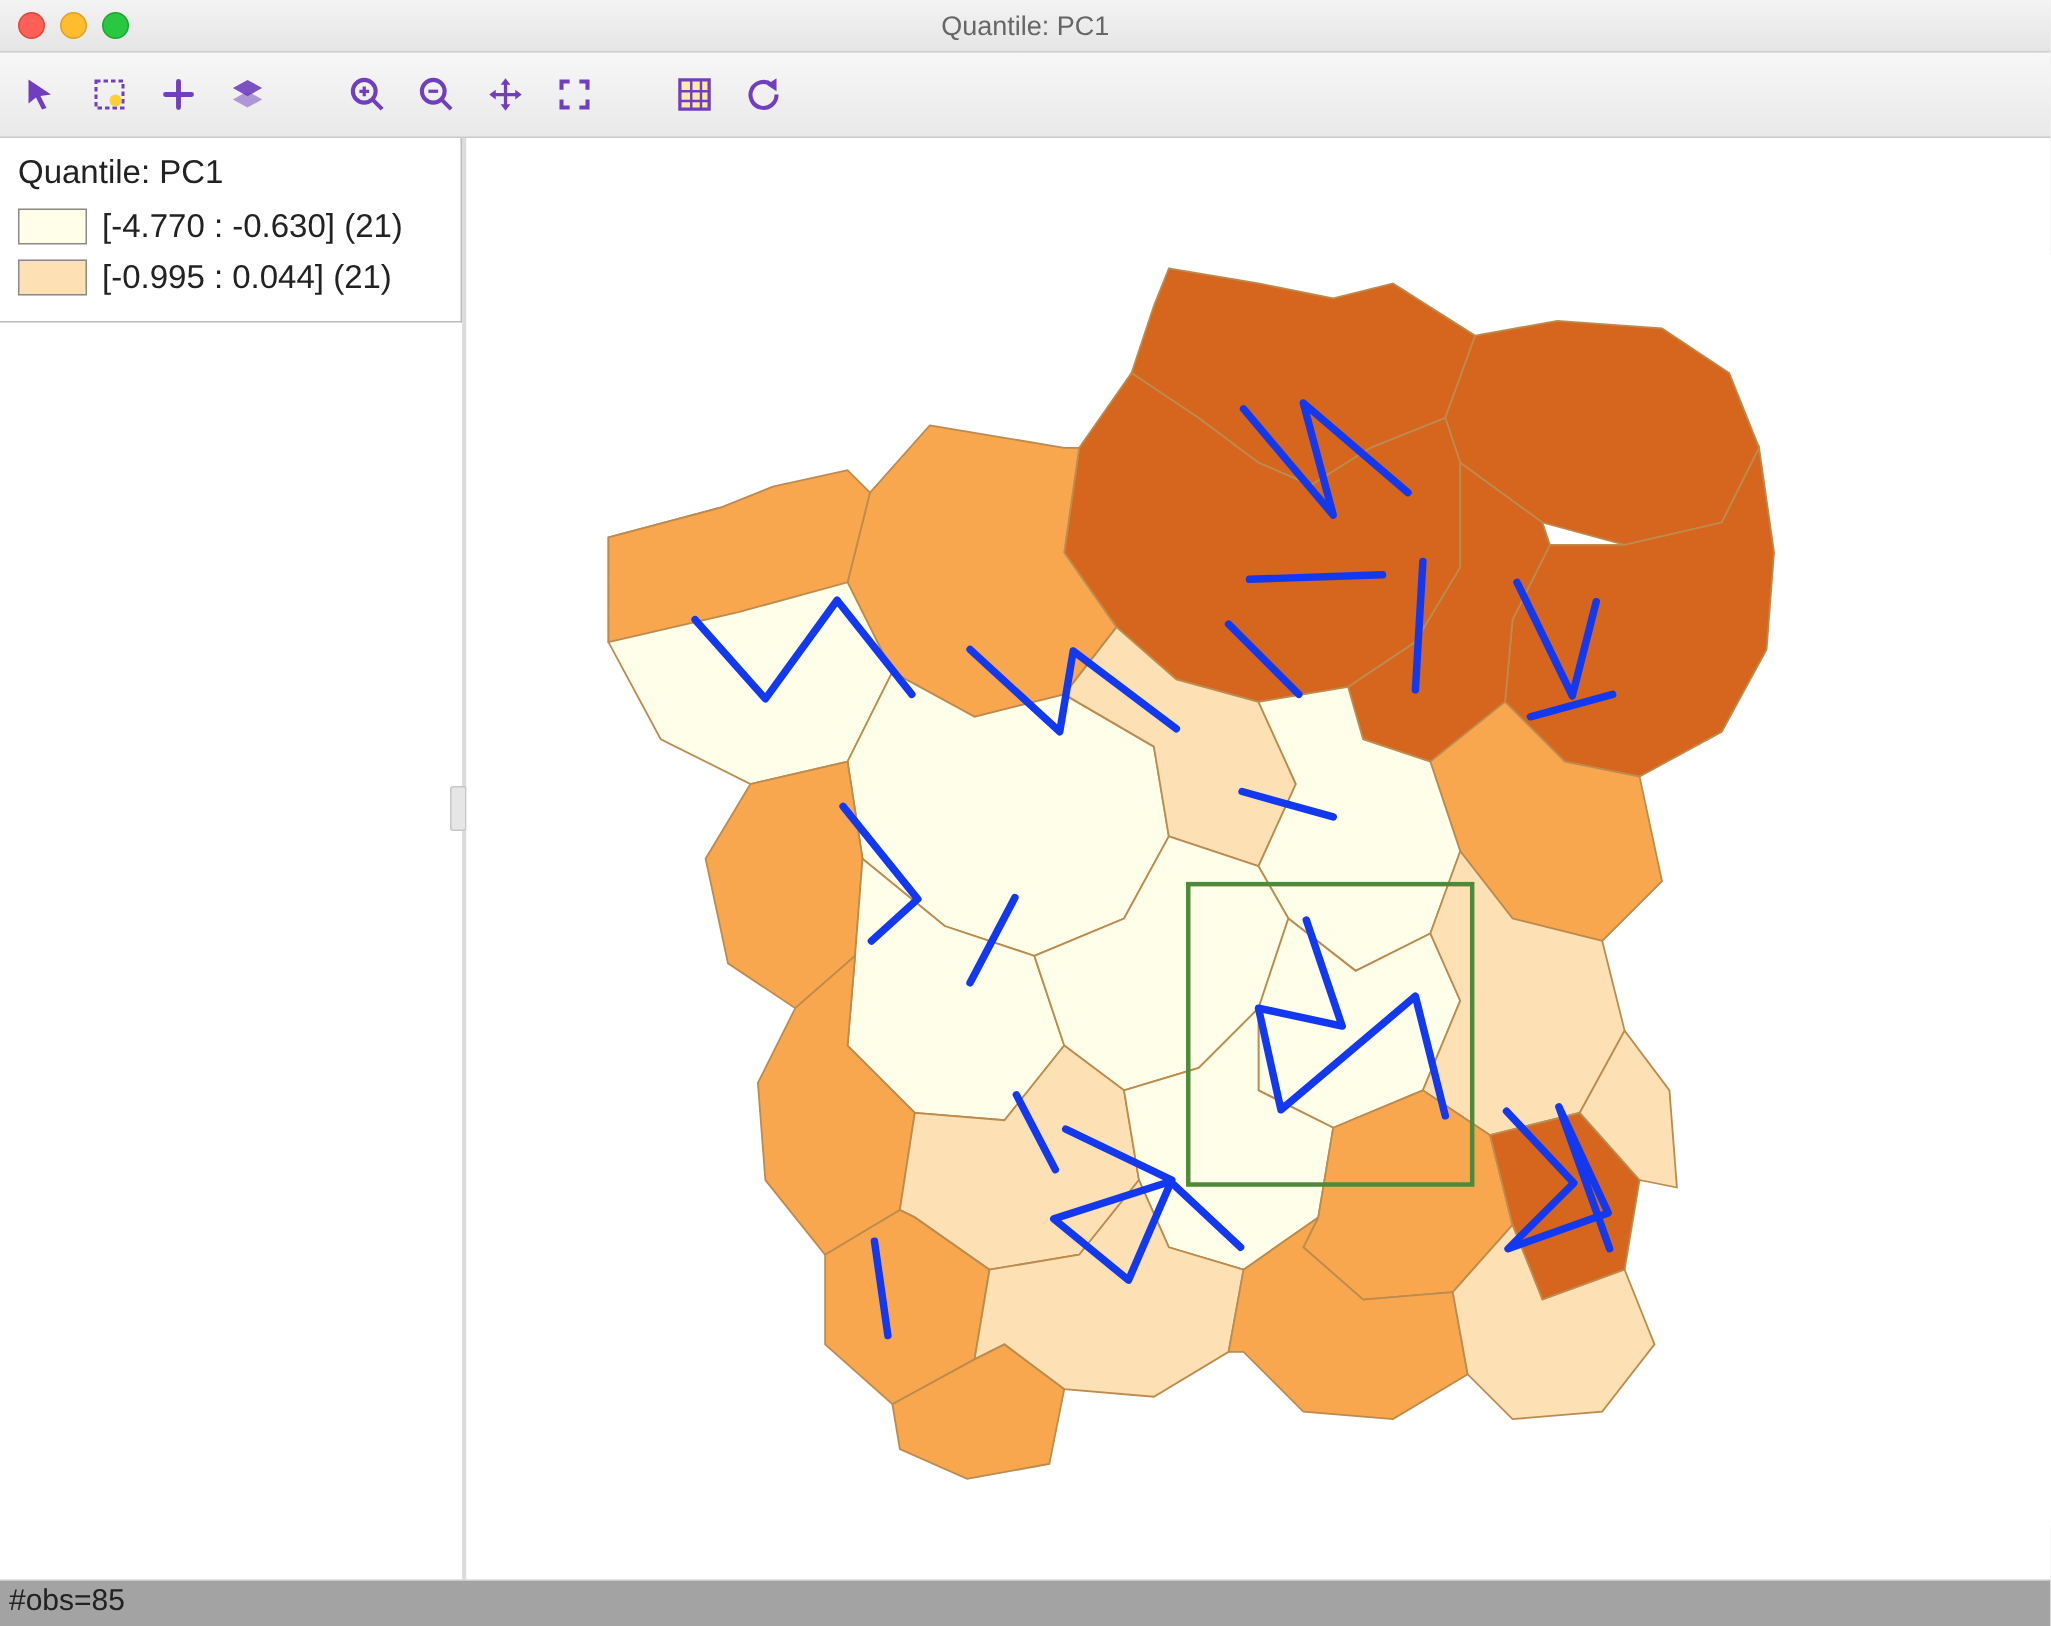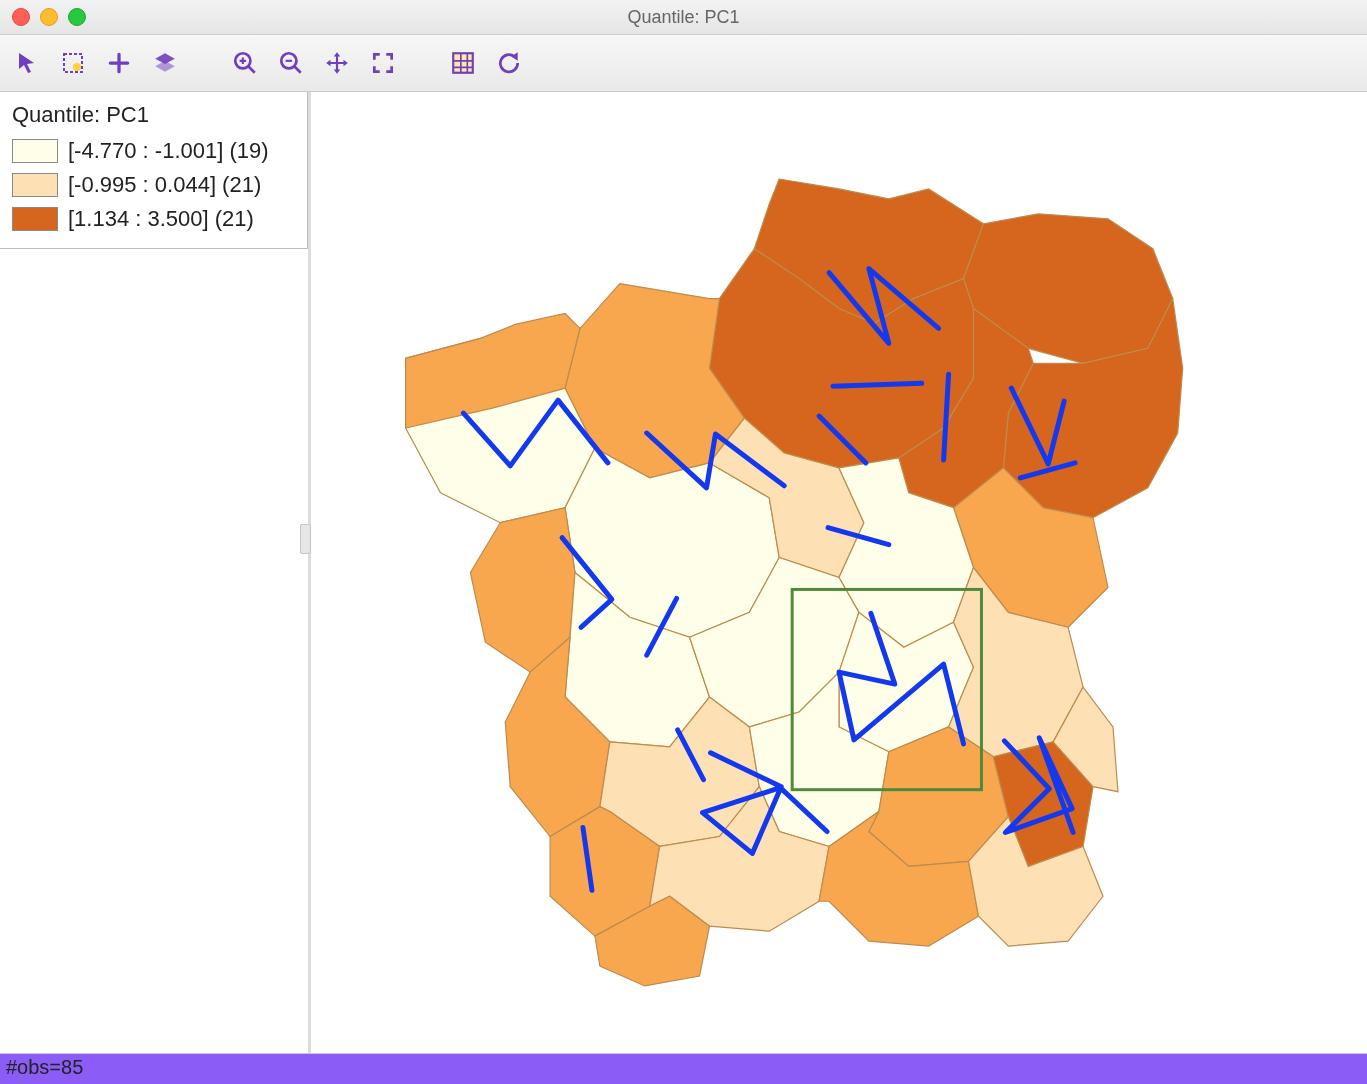--- a/index.html
+++ b/index.html
@@ -105,21 +105,21 @@
   }
   .maparea {
     flex:1;
     background:#ffffff;
     position:relative;
     overflow:hidden;
   }
   .statusbar {
     height:28px;
     border-top:1px solid #c9c9c9;
-    background:#8b5cf6;
+    background:#a3a3a3;
     font-size:20px;
     padding:2px 6px 0 6px;
     color:#222;
   }
   .resize-handle {
     position:absolute;
     right:-3px;
     top:45%;
     width:9px; height:28px;
     background:#e6e6e6;
@@ -205,29 +205,25 @@
   </div>
 
   <div class="content">
 
     <div class="sidebar">
       <div class="legend">
         <div class="legend-title">Quantile: PC1</div>
         <div id="legend-items">
             <div class="legend-row">
               <span class="swatch" style="background: rgb(255, 254, 232);"></span>
-              <span>[-4.770 : -1.001] (19)</span>
+              <span>[-4.770 : -0.630] (21)</span>
             </div>
             <div class="legend-row">
               <span class="swatch" style="background: rgb(253, 225, 180);"></span>
               <span>[-0.995 : 0.044] (21)</span>
-            </div>
-            <div class="legend-row">
-              <span class="swatch" style="background: rgb(214, 101, 29);"></span>
-              <span>[1.134 : 3.500] (21)</span>
             </div>
           </div>
       </div>
       <div class="resize-handle"></div>
     </div>
 
     <div class="maparea">
       <svg id="mapsvg" width="100%" height="100%" viewBox="300 110 1060 830" preserveAspectRatio="xMidYMid meet">
           <g>
             <path d="M 770 130 L 830 140 L 880 150 L 920 140 L 975 175 L 955 230 L 905 250 L 865 275 L 830 260 L 790 230 L 745 200 L 760 155 Z" fill="#d6651d" stroke="#bd8b4e" stroke-width="1.2"></path>

